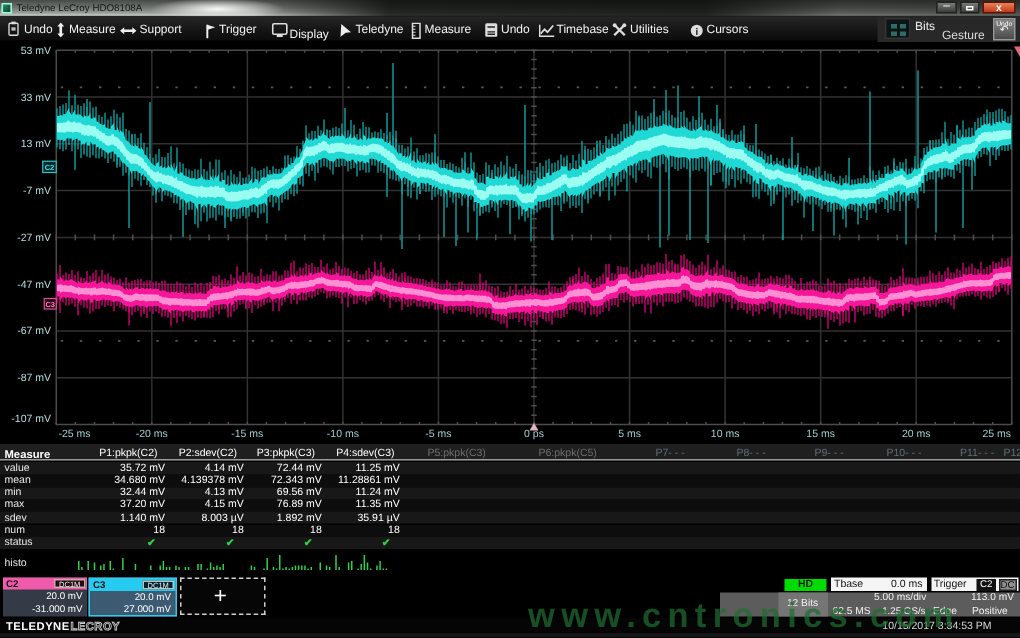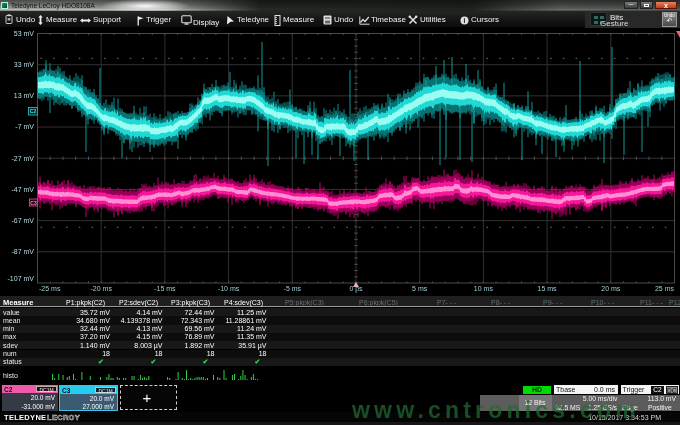--- a/index.html
+++ b/index.html
@@ -97,21 +97,21 @@
     </span>
     <span class="abs" style="left:471px;top:3.5px;font-size:8px;color:#f2f2f2">Cursors</span>
  <div class="abs" style="left:585px;top:0;width:95px;height:17px;background:#282828"></div>
  <div class="abs" style="left:590px;top:1px;width:17px;height:14px;background:#0c1514;border:1px solid #333">
   <div class="abs" style="left:2.5px;top:2.5px;width:4.5px;height:3.5px;background:#2d6a68"></div>
   <div class="abs" style="left:8.5px;top:2.5px;width:4.5px;height:3.5px;background:#2d6a68"></div>
   <div class="abs" style="left:2.5px;top:7.5px;width:4.5px;height:3.5px;background:#2d6a68"></div>
   <div class="abs" style="left:8.5px;top:7.5px;width:4.5px;height:3.5px;background:#2d6a68"></div>
  </div>
  <span class="abs" style="left:610px;top:2px;font-size:8px;color:#eee">Bits</span>
- <span class="abs" style="left:600px;top:8px;font-size:8px;color:#ddd">Gesture</span>
+ <span class="abs" style="left:628px;top:8px;font-size:8px;color:#ddd">Gesture</span>
  <div class="abs" style="left:662px;top:1px;width:15px;height:15px;background:linear-gradient(#8a8a8a,#4a4a4a);border:1px solid #999;text-align:center">
    <div style="font-size:4.5px;color:#fff">Undo</div>
       <div style="font-size:7px;color:#fff;line-height:6px">↶</div>
  </div>
 </div>
 
 <svg style="position:absolute;left:0;top:0" width="680" height="294" viewBox="0 0 680 294">
     <rect x="0" y="28" width="680" height="266" fill="#000"></rect>
     <line x1="37.5" y1="33.50" x2="674.5" y2="33.50" stroke="#4b4b4b" stroke-width="1"></line>
     <line x1="37.5" y1="64.69" x2="674.5" y2="64.69" stroke="#323232" stroke-width="1"></line>

